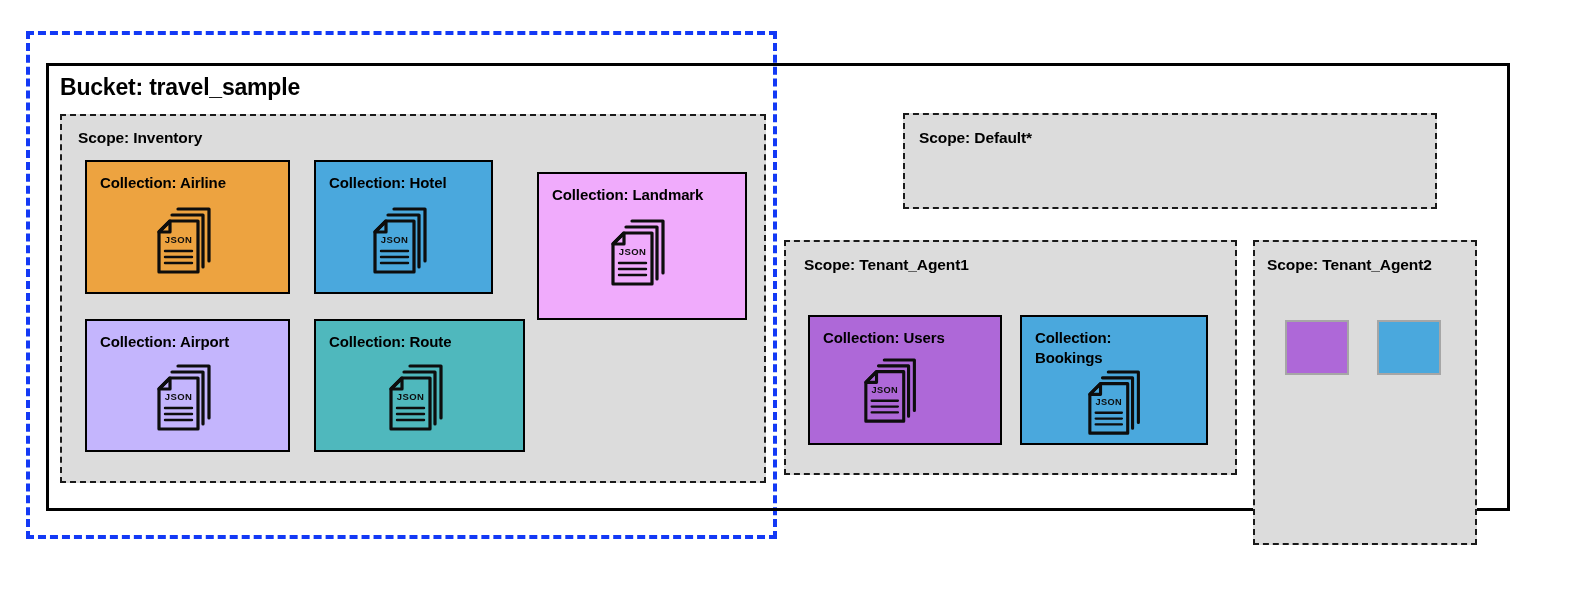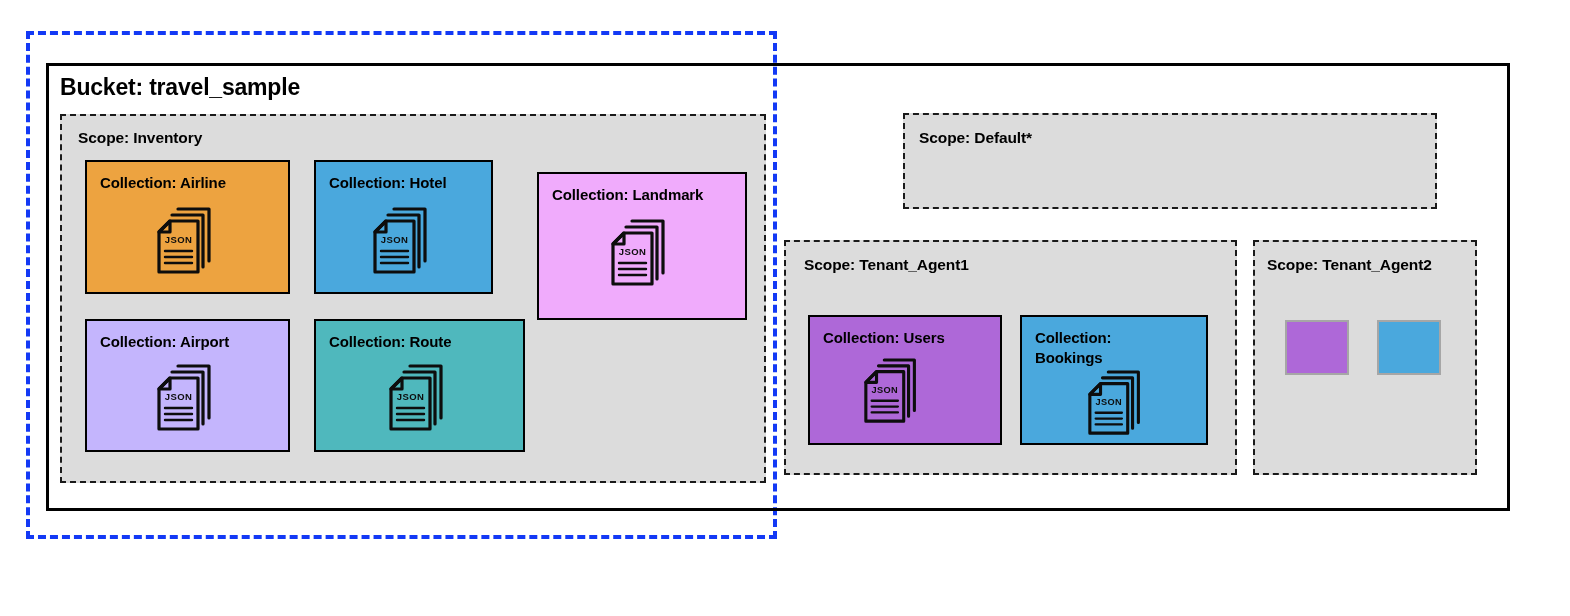--- a/index.html
+++ b/index.html
@@ -72,21 +72,21 @@
 
   #scope-inventory      { left: 60px;  top: 114px; width: 706px; height: 369px; }
   #scope-inventory .scope-title  { left: 16px; top: 13px; }
 
   #scope-default        { left: 903px; top: 113px; width: 534px; height: 96px; }
   #scope-default .scope-title    { left: 14px; top: 14px; }
 
   #scope-tenant1        { left: 784px; top: 240px; width: 453px; height: 235px; }
   #scope-tenant1 .scope-title    { left: 18px; top: 14px; }
 
-  #scope-tenant2        { left: 1253px; top: 240px; width: 224px; height: 235px; padding-left: 25px; }
+  #scope-tenant2        { left: 1253px; top: 240px; width: 224px; height: 305px; padding-left: 25px; }
   #scope-tenant2 .scope-title    { left: 12px; top: 14px; }
 
   
   .collection {
     position: absolute;
     border: 2px solid #000000;
     box-sizing: border-box;
     overflow: hidden;
   }
   .collection-label {

